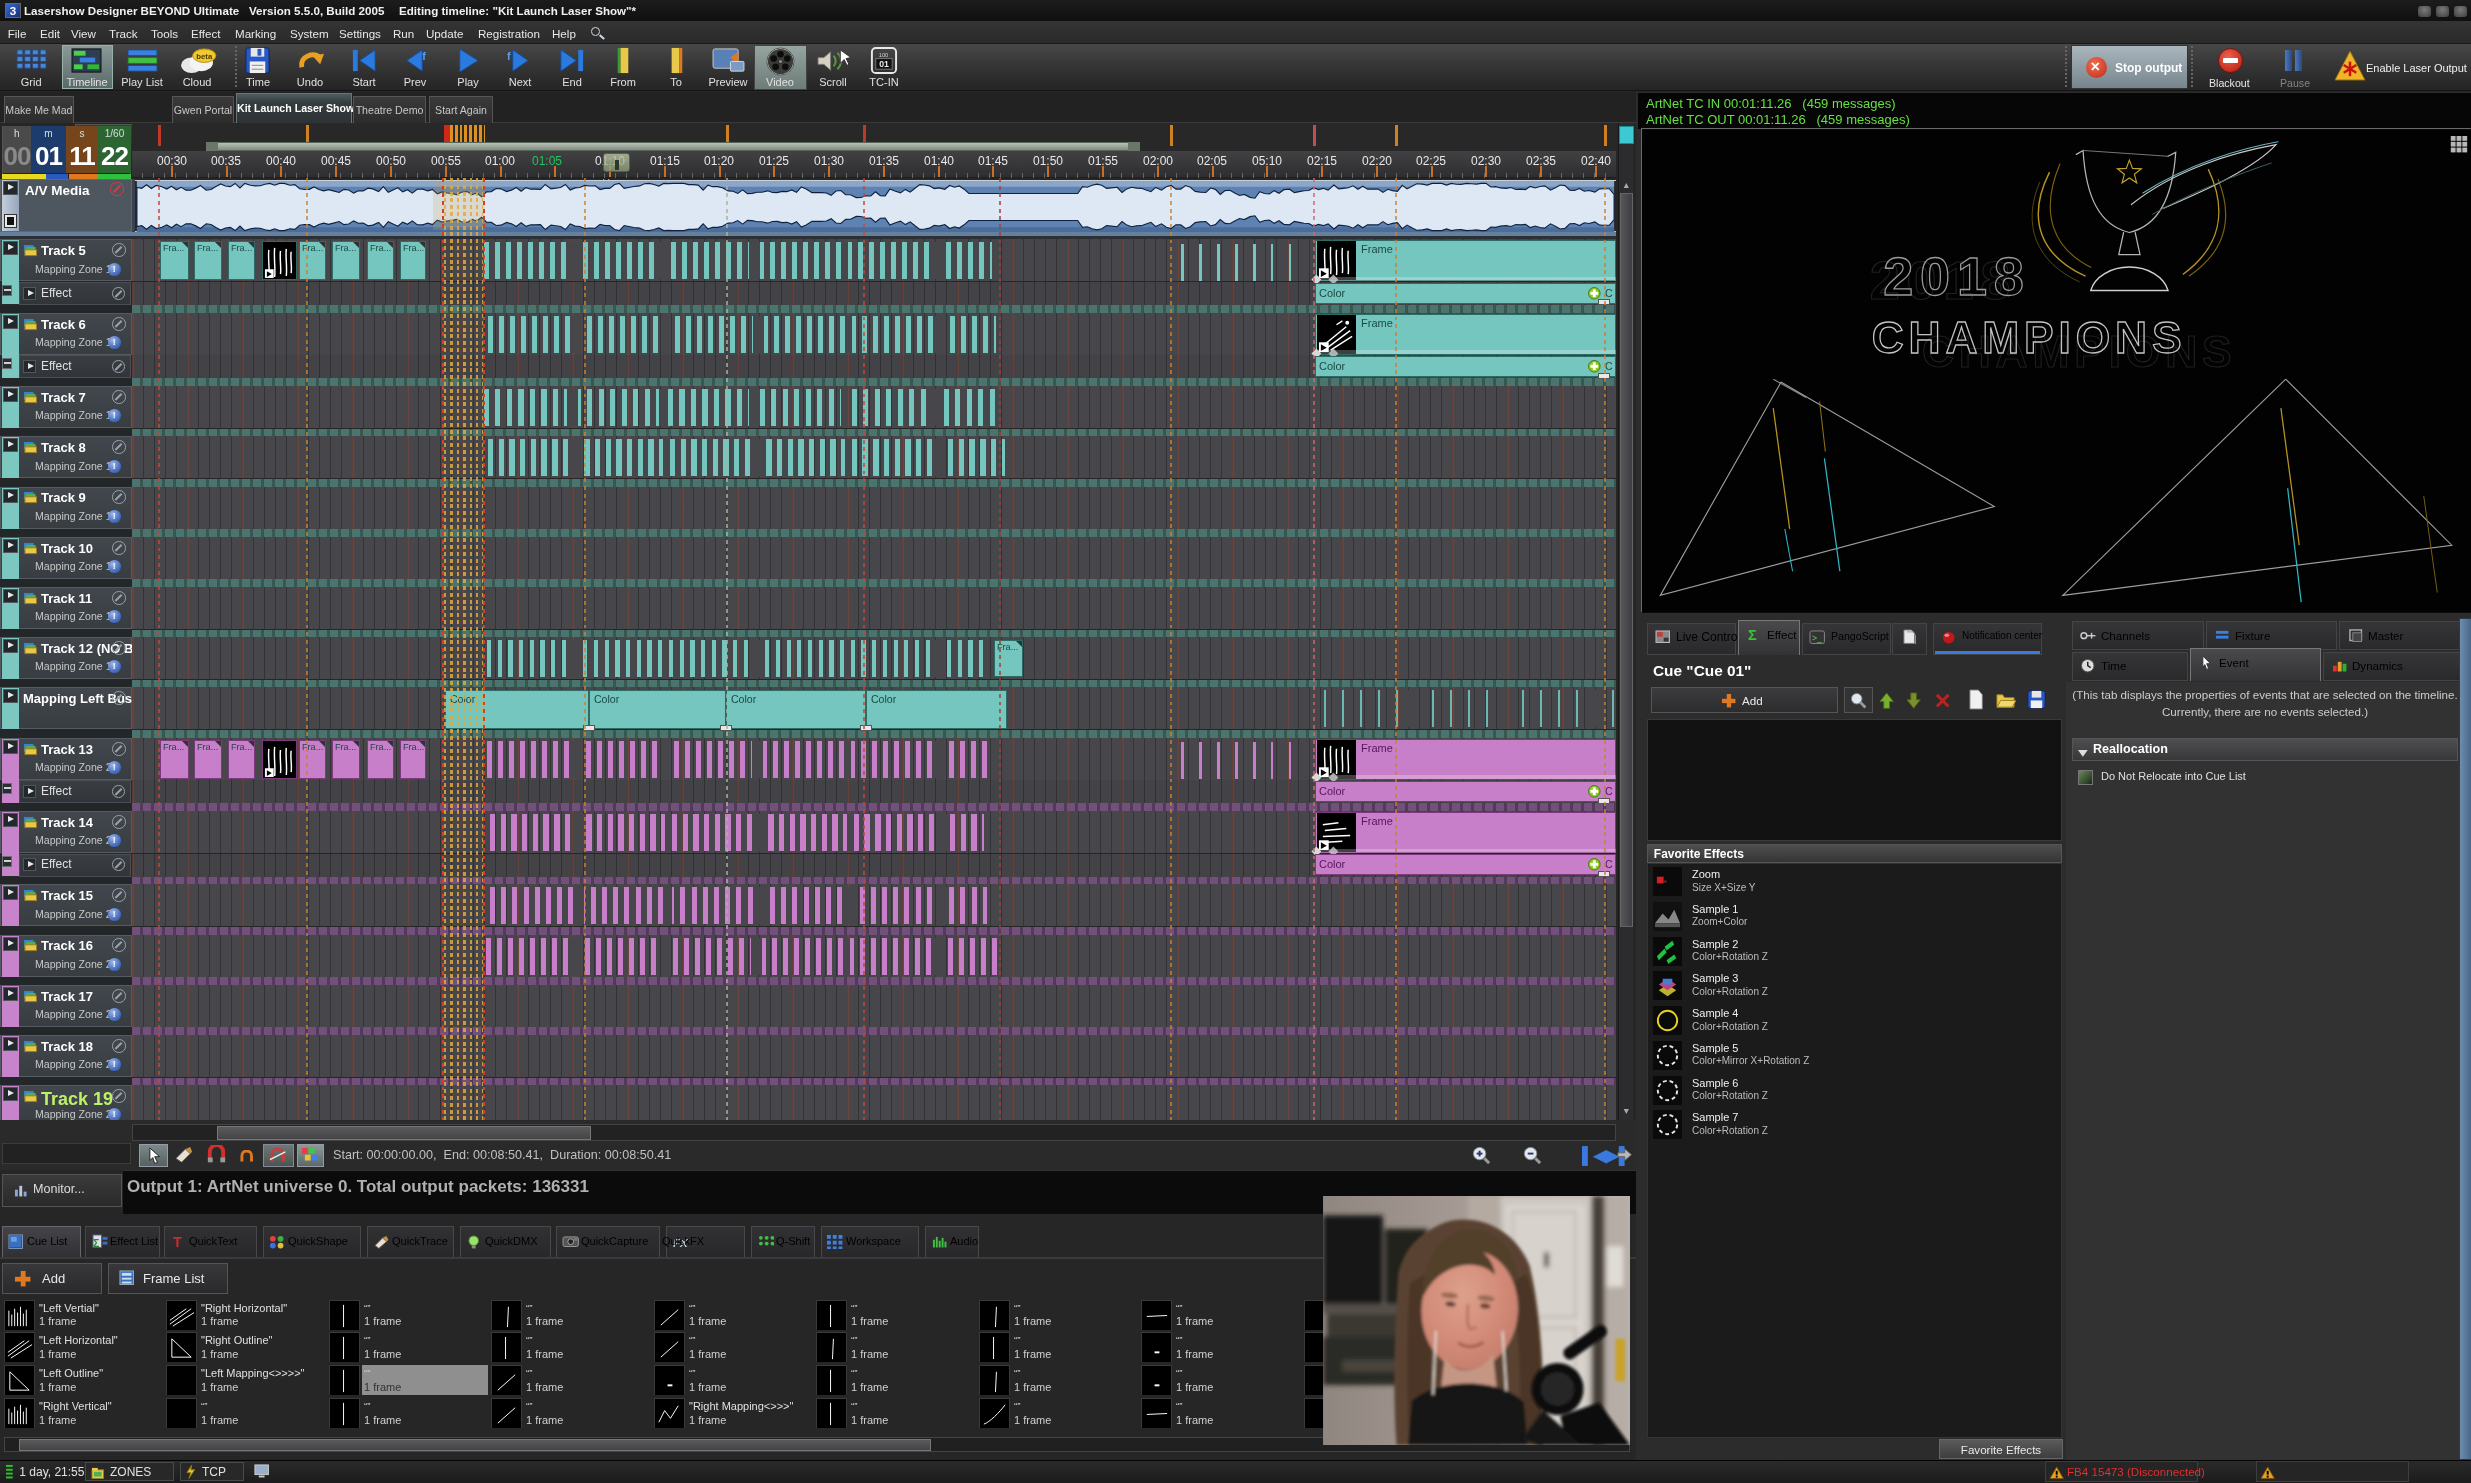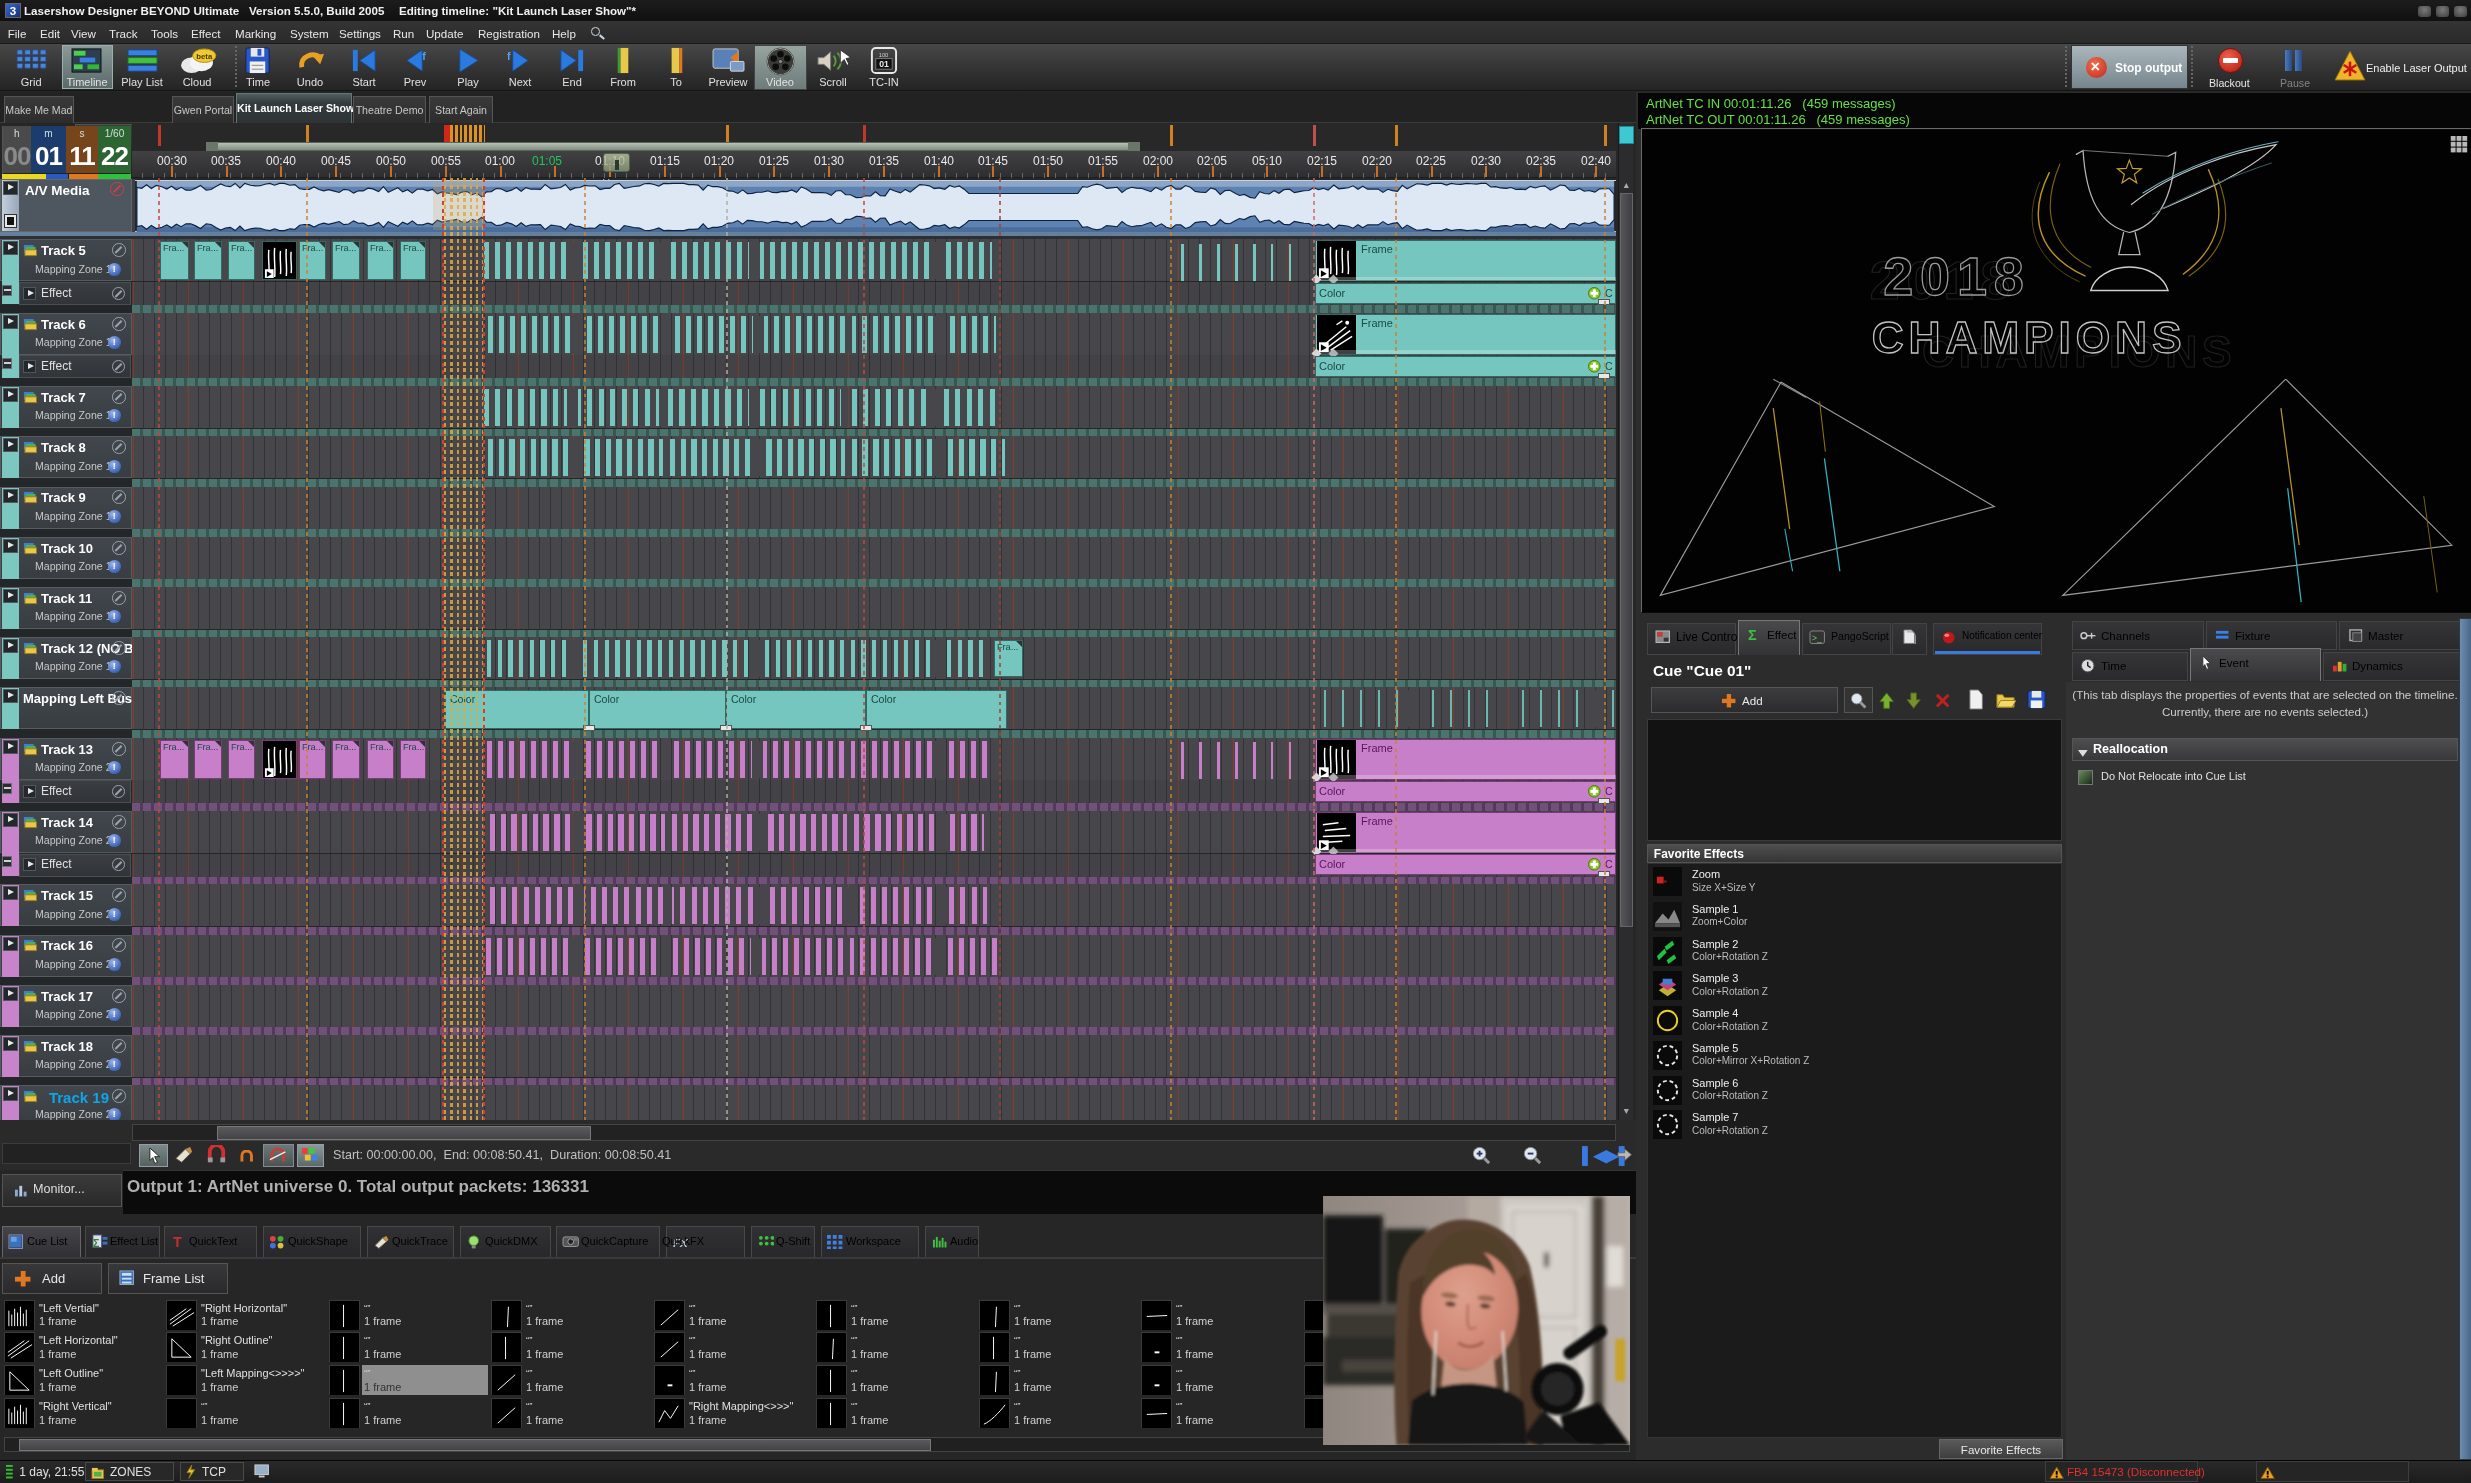--- a/index.html
+++ b/index.html
@@ -559,21 +559,21 @@
     <div class="" style="left:0px;top:1078px;width:132px;height:7.7px;background:#24272a;"></div>
     <div class="" style="left:0px;top:1085px;width:132px;height:42px;background:#272a2d;"></div>
     <div class="" style="left:0px;top:1085px;width:132px;height:42px;background:linear-gradient(#42474d,#383d42);border:1px solid #565b61;"></div>
     <div class="" style="left:1.9px;top:1086px;width:17.4px;height:41px;background:#c884ca;"></div>
     <div class="playbox" style="left:2.9px;top:1087px;width:15.4px;height:13.5px;"></div>
     <div class="" style="left:23px;top:1089px;width:14.5px;height:12.6px;"><svg width="14.5" height="12.6" viewBox="0 0 15 13">
         <rect x="1" y="1" width="10" height="8" fill="#3a80d0"></rect>
         <rect x="3" y="3" width="10" height="8" fill="#50b050"></rect>
         <rect x="2" y="6" width="12" height="6" fill="#e8c84a" stroke="#9a7a20"></rect>
       </svg></div>
-    <div class="t" style="left:41px;top:1089px;width:68px;height:14.5px;color:#0ea5e9;font-size:15px;font-weight:bold;text-align:right;">Track 19</div>
+    <div class="t" style="left:41px;top:1089px;width:68px;height:14.5px;color:#bef264;font-size:18px;font-weight:bold;text-align:right;">Track 19</div>
     <div class="t" style="left:35px;top:1108px;width:71px;height:13.5px;color:#c8c8c8;font-size:10.6px;">Mapping Zone 2</div>
     <div class="infoc" style="left:108px;top:1108px;width:12.6px;height:12.6px;">!</div>
     <div class="noslash" style="left:112px;top:1089px;width:13.5px;height:13.5px;"></div>
     <div class="" style="left:132px;top:1085px;width:1484px;height:42px;background-color:#47464a;background-image:repeating-linear-gradient(90deg,rgba(130,70,55,0.6) 0 1.9px,transparent 1.9px 55px),repeating-linear-gradient(90deg,rgba(0,0,0,0.28) 0 1.4px,transparent 1.4px 11px);"></div>
     <div class="" style="left:132px;top:1128px;width:1484px;height:7.7px;background:repeating-linear-gradient(90deg,#71507a 0 8.2px,#53395c 8.2px 11px);"></div>
     <div class="" style="left:0px;top:1128px;width:132px;height:7.7px;background:#24272a;"></div>
     <div class="fold" style="left:160px;top:241px;width:29px;height:39px;background:#74c6be;border:1px solid #2e6b64;color:#1c4a46;font-size:9.2px;padding:1px 0 0 1.9px;">Fra...</div>
     <div class="fold" style="left:194px;top:241px;width:28px;height:39px;background:#74c6be;border:1px solid #2e6b64;color:#1c4a46;font-size:9.2px;padding:1px 0 0 1.9px;">Fra...</div>
     <div class="fold" style="left:228px;top:241px;width:27px;height:39px;background:#74c6be;border:1px solid #2e6b64;color:#1c4a46;font-size:9.2px;padding:1px 0 0 1.9px;">Fra...</div>
     <div class="" style="left:262px;top:241px;width:35px;height:39px;background:#000;border:1px solid #2e6b64;"><svg width="33" height="37" viewBox="0 0 34 38">

